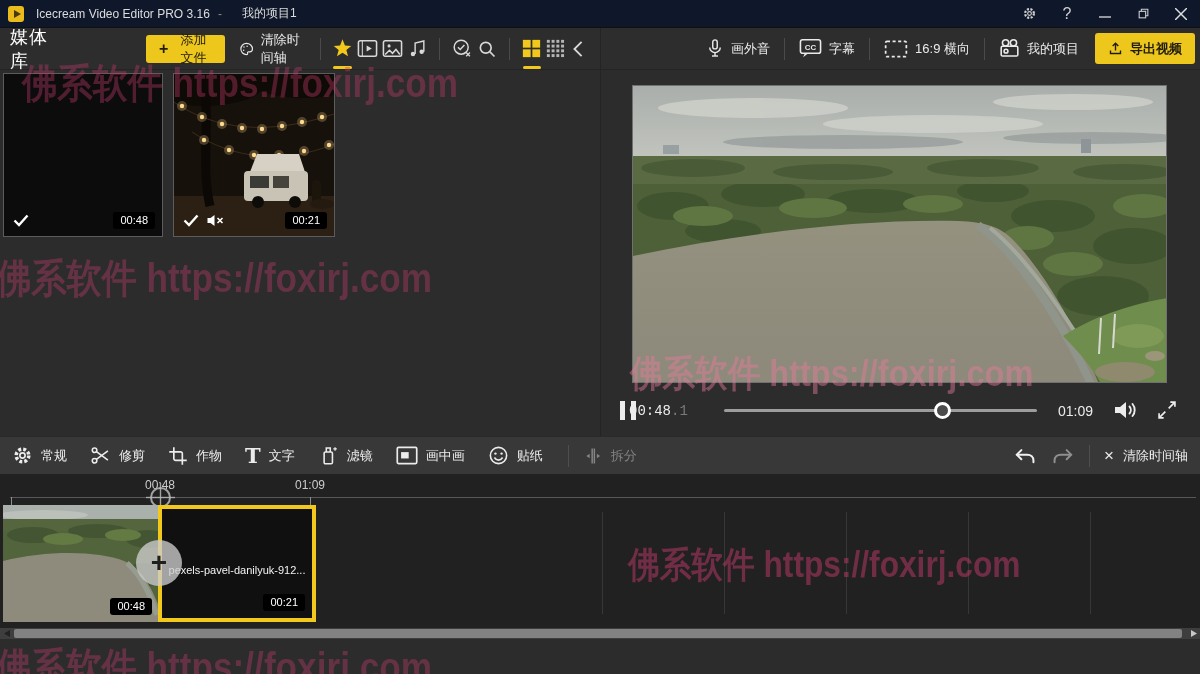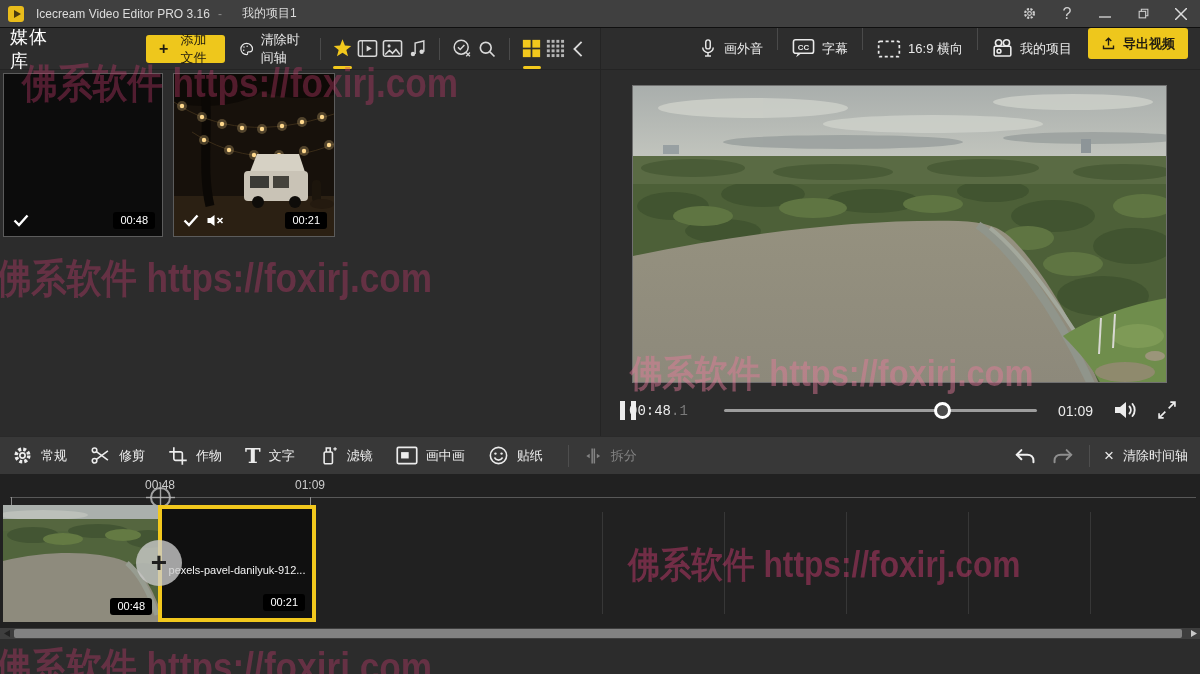--- a/index.html
+++ b/index.html
@@ -4,21 +4,21 @@
 <style>
   * { margin:0; padding:0; box-sizing:border-box; }
   html,body { background:#111; }
   #app {
     position:relative; width:1200px; height:674px; overflow:hidden;
     background:#2c2c2c; font-family:"Liberation Sans", sans-serif; color:#e8e8e8;
     -webkit-font-smoothing:antialiased;
   }
   
   .titlebar { position:absolute; left:0; top:0; width:1200px; height:28px;
-    background:#404040; display:flex; align-items:center; border-bottom:1px solid #101010; }
+    background:#0f172a; display:flex; align-items:center; border-bottom:1px solid #101010; }
   .app-icon { width:16px; height:16px; margin-left:8px; background:#e9bc1b; border-radius:3px;
     display:flex; align-items:center; justify-content:center; }
   .app-icon .tri { width:0; height:0; border-left:7px solid #4a3a10; border-top:4.5px solid transparent; border-bottom:4.5px solid transparent; margin-left:2px; }
   .titlebar .ttl { font-size:12px; color:#dcdcdc; margin-left:12px; }
   .titlebar .sep { font-size:12px; color:#8a8a8a; margin:0 8px; }
   .win-controls { margin-left:auto; display:flex; align-items:center; height:100%; }
   .win-btn { width:38px; height:28px; display:flex; align-items:center; justify-content:center; color:#cfcfcf; font-size:13px; }
   
   .toolbar { position:absolute; left:0; top:28px; width:1200px; height:42px;
     background:#2d2d2d; display:flex; align-items:center; border-bottom:1px solid #242424; }
@@ -27,21 +27,21 @@
   .btn-yellow { background:#eec71c; color:#201c10; border:none; border-radius:3px;
     height:28px; display:flex; align-items:center; gap:7px; padding:0 13px; font-size:13px; cursor:pointer; }
   .btn-yellow .plus { font-size:16px; font-weight:bold; line-height:1; }
   .add-file { margin-left:92px; }
   .tb-item { display:flex; align-items:center; gap:7px; font-size:13px; color:#eaeaea; }
   .add-color { margin-left:14px; }
   .vbar { width:1px; height:22px; background:#4a4a4a; margin:0 10px; }
   .icon-btn { position:relative; width:26px; height:26px; display:flex; align-items:center; justify-content:center; margin:0 2px; }
   .icon-btn .underline { position:absolute; left:1px; right:1px; bottom:-7px; height:3px; background:#f2c81d; border-radius:2px; }
   .collapse { margin-left:auto; margin-right:12px; }
-  .tb-right { flex:1; height:100%; display:flex; justify-content:flex-end; padding-right:12px; }
+  .tb-right { flex:1; height:100%; display:flex; align-items:center; justify-content:flex-end; padding-right:5px; }
   .tb-right .tb-item { margin:0 4px; }
   .export-btn { height:31px; margin-left:12px;font-weight:bold; }
   
   .thumb { position:absolute; top:73px; height:164px; border:1px solid #5c5c5c; background:#0c0c0c; overflow:hidden; }
   .thumb1 { left:3px; width:160px; }
   .thumb2 { left:173px; width:162px; }
   .badge { position:absolute; bottom:7px; right:7px; background:#000; color:#fff;
     font-size:11px; padding:2px 7px; border-radius:3px; line-height:13px; }
   .thumb-flags { position:absolute; left:9px; bottom:9px; display:flex; align-items:center; gap:8px; }
   

